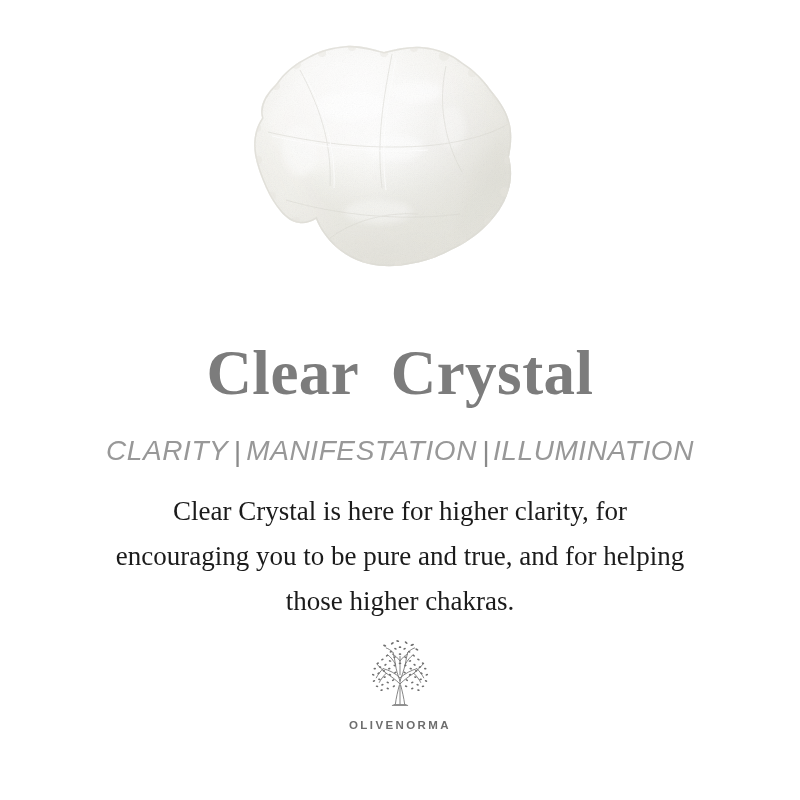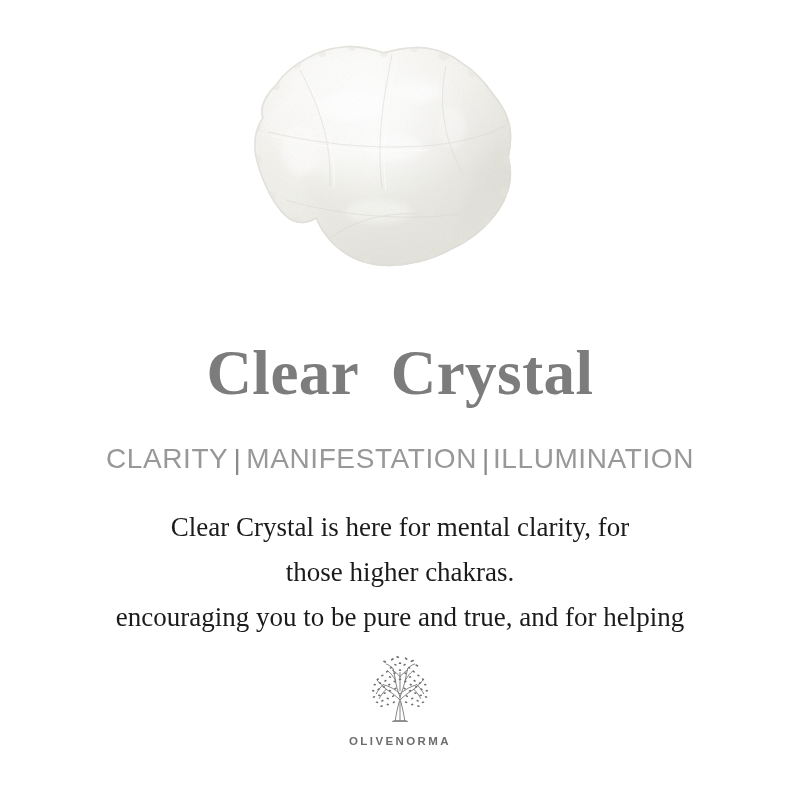--- a/index.html
+++ b/index.html
@@ -57,24 +57,25 @@
   }
 
   
   .subtitle {
     font-family: "Liberation Sans", "DejaVu Sans", sans-serif;
     font-size: 28px;
     font-weight: 300;
     color: #989898;
     letter-spacing: 0.6px;
     text-align: center;
-    margin: 8px;
+    margin: 0;
     padding-top: 32px;
     line-height: 1;
     white-space: nowrap;
+    font-style: italic;
   }
   .subtitle .sep {
     color: #8a8a8a;
     font-weight: 300;
     padding: 0 5px;
     position: relative;
     top: 1px;
   }
   .subtitle .sep.tight {
     padding: 0 3px 0 5px;
@@ -270,23 +271,23 @@
     </svg>
   </div>
 
   <h1 class="title">Clear  Crystal</h1>
 
   <div class="subtitle">
     <span>CLARITY</span><span class="sep">|</span><span>MANIFESTATION</span><span class="sep tight">|</span><span>ILLUMINATION</span>
   </div>
 
   <div class="body-copy">
-    <span class="line">Clear Crystal is here for mental clarity, for</span>
+    <span class="line">Clear Crystal is here for higher clarity, for</span>
+    <span class="line">encouraging you to be pure and true, and for helping</span>
     <span class="line">those higher chakras.</span>
-    <span class="line">encouraging you to be pure and true, and for helping</span>
   </div>
 
   <div class="logo-wrap">
     <svg class="logo-mark" viewBox="0 0 100 94" aria-hidden="true">
       <g stroke="#6f6f6f" stroke-width="1.1" fill="none" stroke-linecap="round">
 
         <path d="M50,86 L50,56"></path>
         <path d="M44,86 C45,78 47,70 49,62"></path>
         <path d="M56,86 C55,78 53,70 51,62"></path>
         <path d="M42,87 L58,87"></path>

